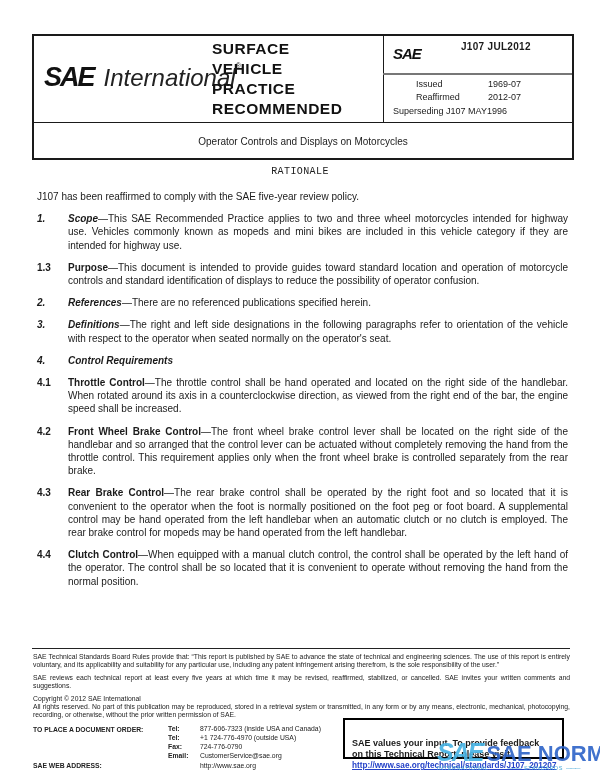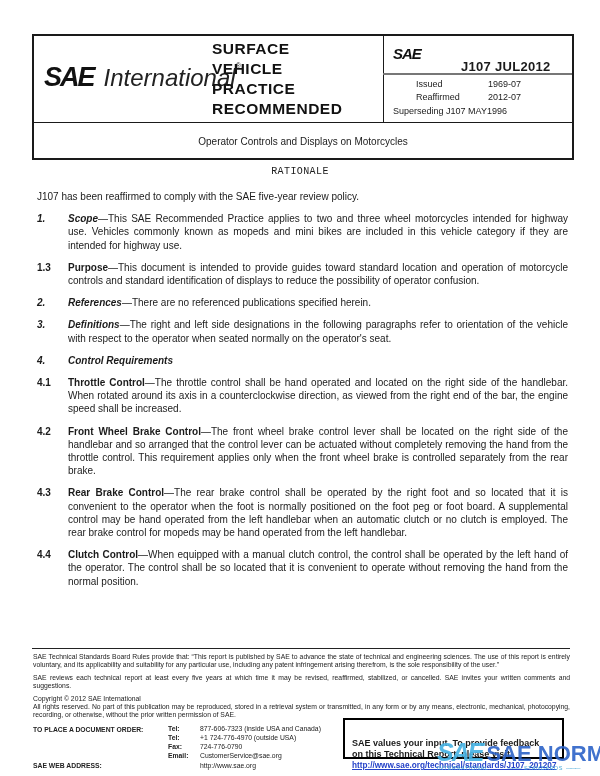--- a/index.html
+++ b/index.html
@@ -13,21 +13,21 @@
   .hdr-divider-h{position:absolute;left:0;top:86px;width:100%;height:0;border-top:1.5px solid #1a1a1a;}
   .hdr-divider-v{position:absolute;left:349px;top:0;height:86px;width:0;border-left:1.5px solid #1a1a1a;}
   .sae-logo{position:absolute;left:10px;top:26px;white-space:nowrap;}
   .sae-mark{font-style:italic;font-weight:900;font-size:27px;letter-spacing:-2px;color:#111;}
   .sae-intl{font-style:italic;font-weight:400;font-size:24px;letter-spacing:0;color:#222;margin-left:10px;}
   .sae-tm{font-size:7px;vertical-align:top;color:#222;}
   .doc-type{position:absolute;left:178px;top:3px;font-weight:bold;font-size:15.5px;line-height:20px;letter-spacing:.5px;color:#111;}
   .info{position:absolute;left:349px;top:0;width:189px;height:86px;}
   .info-top{position:absolute;left:0;top:0;width:100%;height:37px;}
   .sae-logo-sm{position:absolute;left:10px;top:9px;font-style:italic;font-weight:900;font-size:15px;letter-spacing:-1px;color:#111;}
-  .doc-code{position:absolute;left:78px;top:23px;font-weight:bold;font-size:13px;letter-spacing:.3px;}
+  .doc-code{position:absolute;left:78px;top:5px;font-weight:bold;font-size:10px;letter-spacing:.3px;}
   .info-div{position:absolute;left:0;top:37px;width:100%;height:0;border-top:2px solid #777;}
   .info-rows{position:absolute;left:10px;top:42px;font-size:9px;line-height:13px;}
   .info-row{display:flex;width:170px;}
   .info-lab{width:72px;padding-left:23px;}
   .superseding{position:absolute;left:10px;top:70px;font-size:9px;}
   .subtitle{position:absolute;left:0;top:88px;width:100%;height:34px;display:flex;align-items:center;justify-content:center;font-size:10px;}
   
   .rationale-h{position:absolute;left:0;top:166px;width:100%;text-align:center;font-size:10px;letter-spacing:.4px;font-family:Liberation Mono, monospace;}
   .body-flow{position:absolute;left:37px;top:190px;width:531px;font-size:10px;line-height:13.2px;}
   .intro{margin:0 0 6px 0;}

